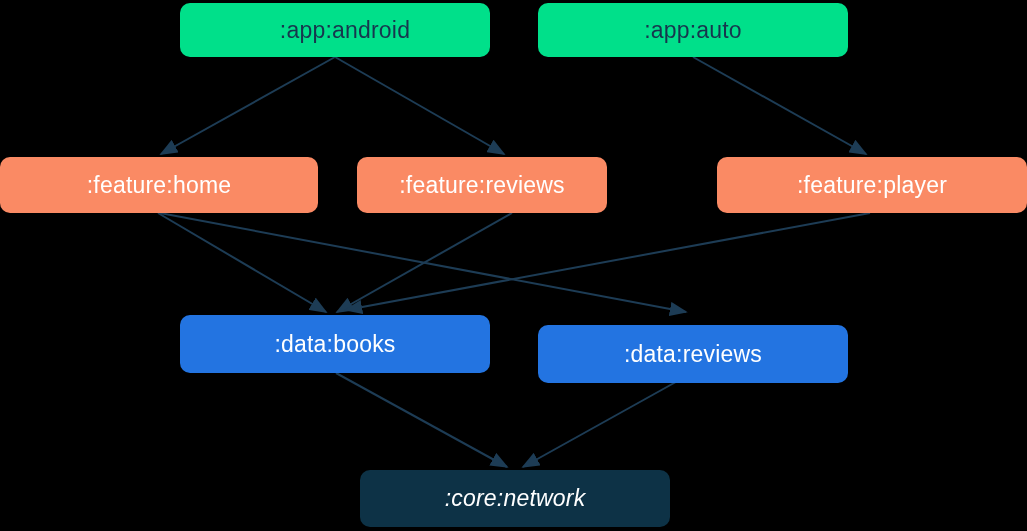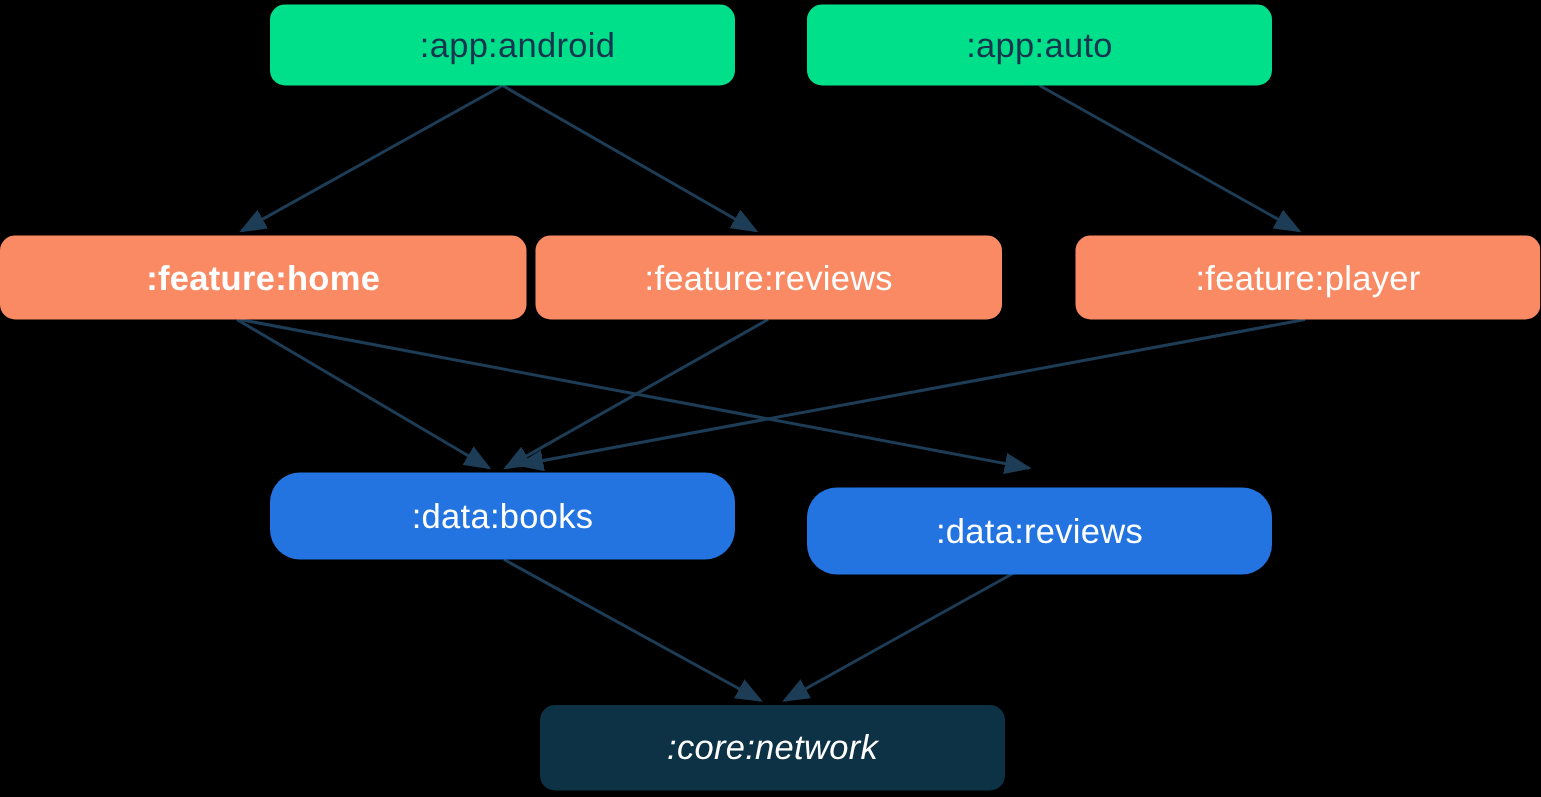--- a/index.html
+++ b/index.html
@@ -35,28 +35,28 @@
     display: flex;
     align-items: center;
     justify-content: center;
     border-radius: 10px;
     font-size: 23px;
     letter-spacing: 0.2px;
     white-space: nowrap;
   }
   .node--app     { background: var(--app-node);     color: var(--node-text-dark); }
   .node--feature { background: var(--feature-node); color: var(--node-text-light); }
-  .node--data    { background: var(--data-node);    color: var(--node-text-light); border-radius: 20px; }
+  .node--data    { background: var(--data-node);    color: var(--node-text-light); }
   .node--core    { background: var(--core-node);    color: var(--node-text-light); }
 
   
   #n-app-android     { left: 180px; top: 3px;   width: 310px; height: 54px; padding-left: 20px; }
   #n-app-auto        { left: 538px; top: 3px;   width: 310px; height: 54px; text-align: center; }
-  #n-feature-home    { left: 0px;   top: 157px; width: 351px; height: 56px; font-weight: bold; }
-  #n-feature-reviews { left: 357px; top: 157px; width: 311px; height: 56px; }
+  #n-feature-home    { left: 0px;   top: 157px; width: 318px; height: 56px; }
+  #n-feature-reviews { left: 357px; top: 157px; width: 250px; height: 56px; }
   #n-feature-player  { left: 717px; top: 157px; width: 310px; height: 56px; }
   #n-data-books      { left: 180px; top: 315px; width: 310px; height: 58px; }
   #n-data-reviews    { left: 538px; top: 315px; width: 310px; height: 58px; margin-top: 10px; }
   #n-core-network    { left: 360px; top: 470px; width: 310px; height: 57px; font-style: italic; }
 </style>
 </head>
 <body>
 
 <div class="canvas">
 

